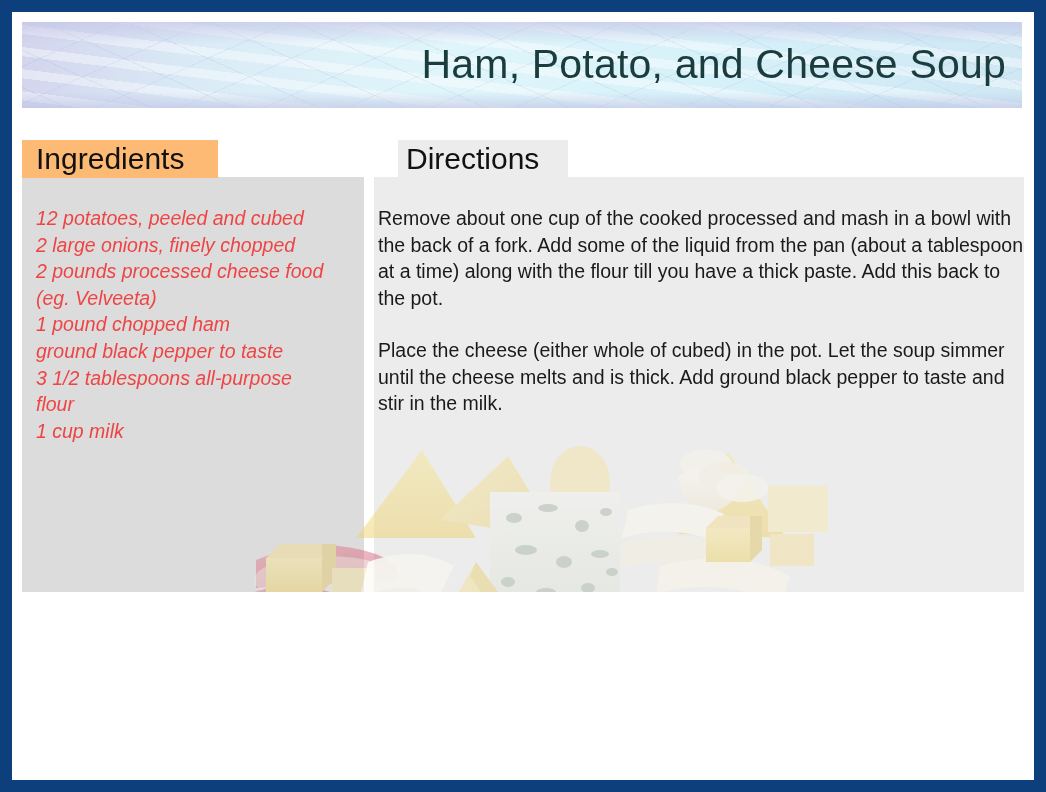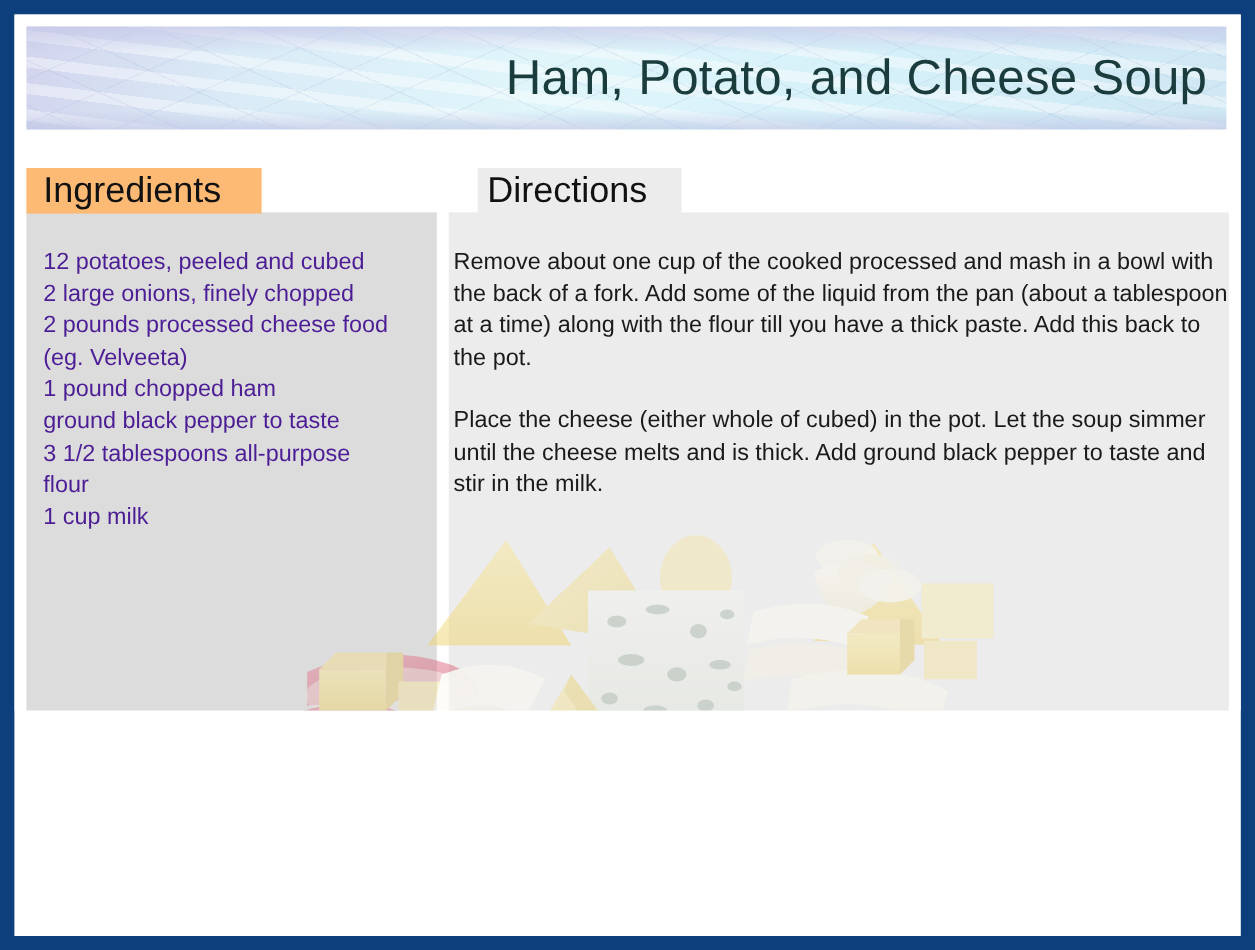--- a/index.html
+++ b/index.html
@@ -151,23 +151,24 @@
   }
 
   
   .ingredients-list {
     position: absolute;
     left: 24px;
     top: 193px;
     width: 320px;
     font-size: 19.5px;
     line-height: 26.6px;
-    color: #4c1d95;
+    color: #ef4444;
     white-space: pre-line;
     z-index: 6;
+    font-style: italic;
   }
   .directions-body {
     position: absolute;
     left: 366px;
     top: 193px;
     width: 648px;
     font-size: 19.5px;
     line-height: 26.5px;
     color: #1a1a1a;
     z-index: 6;

